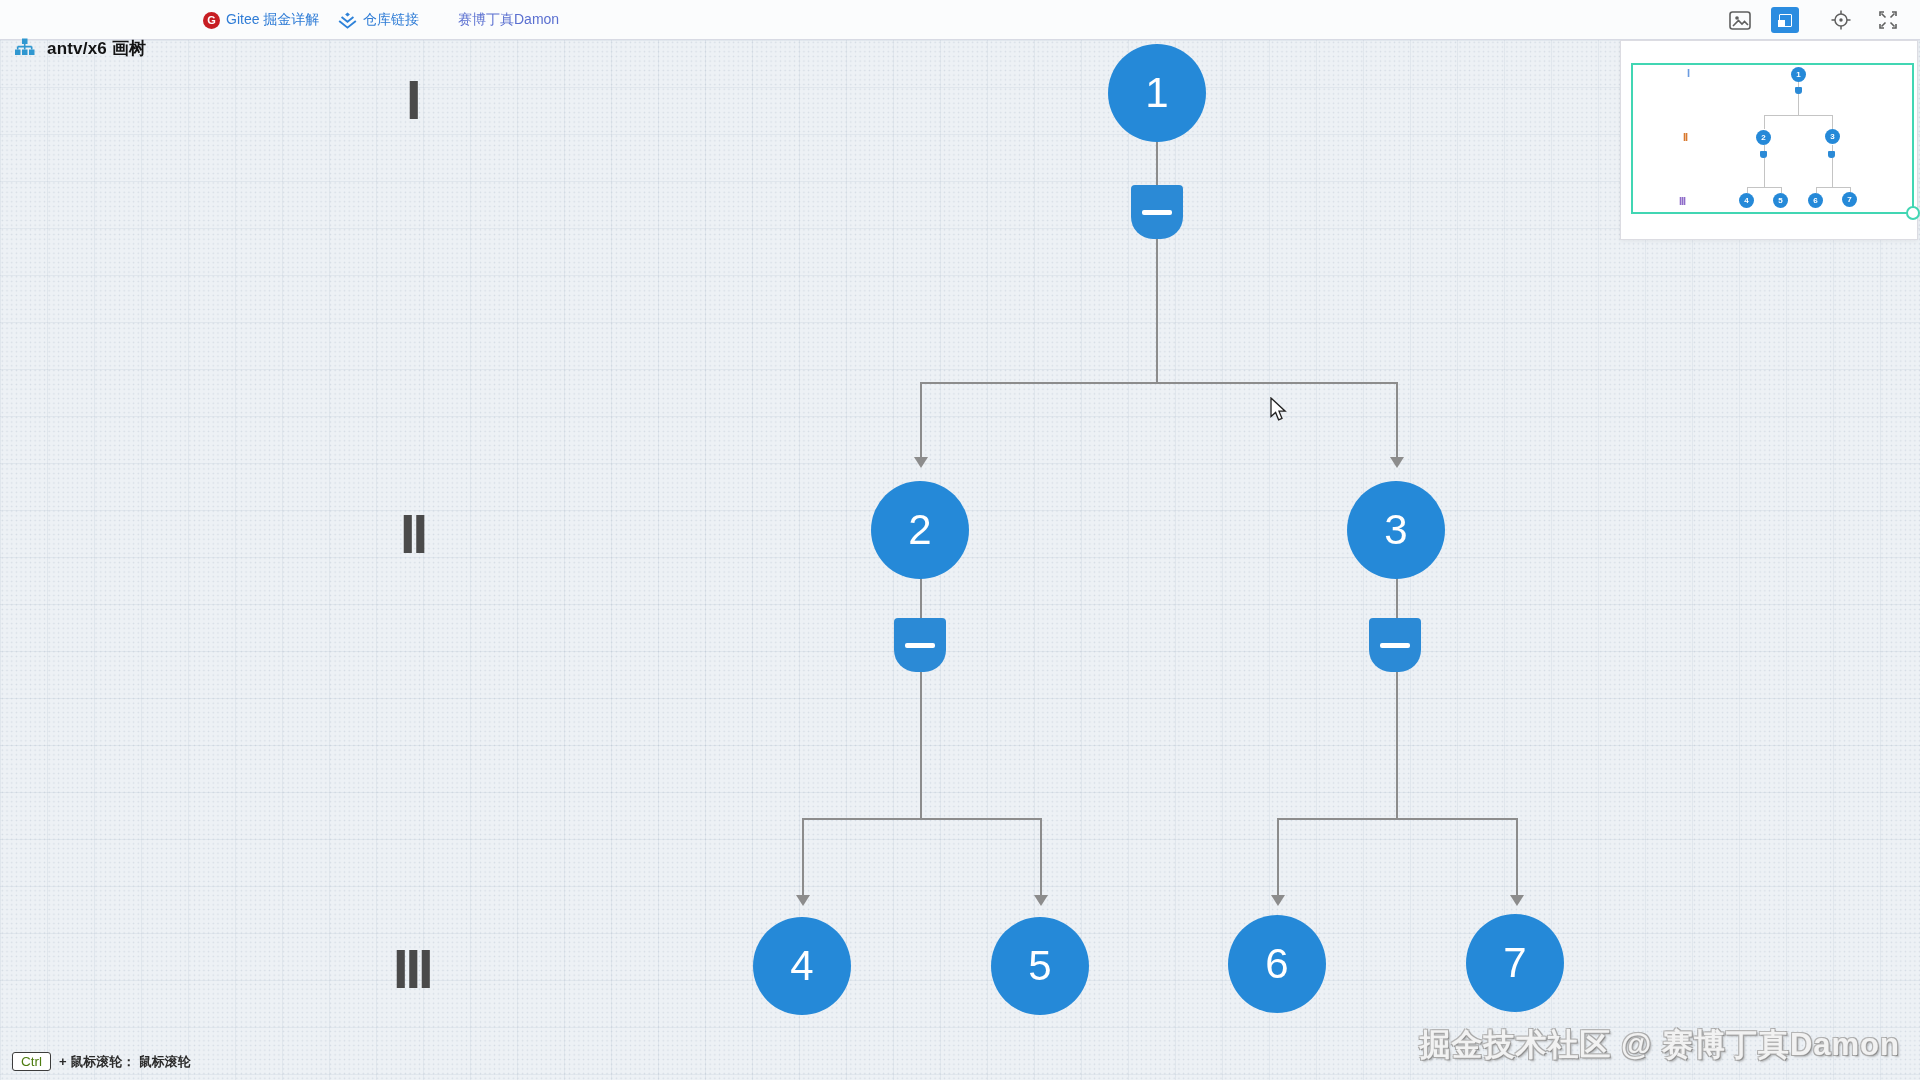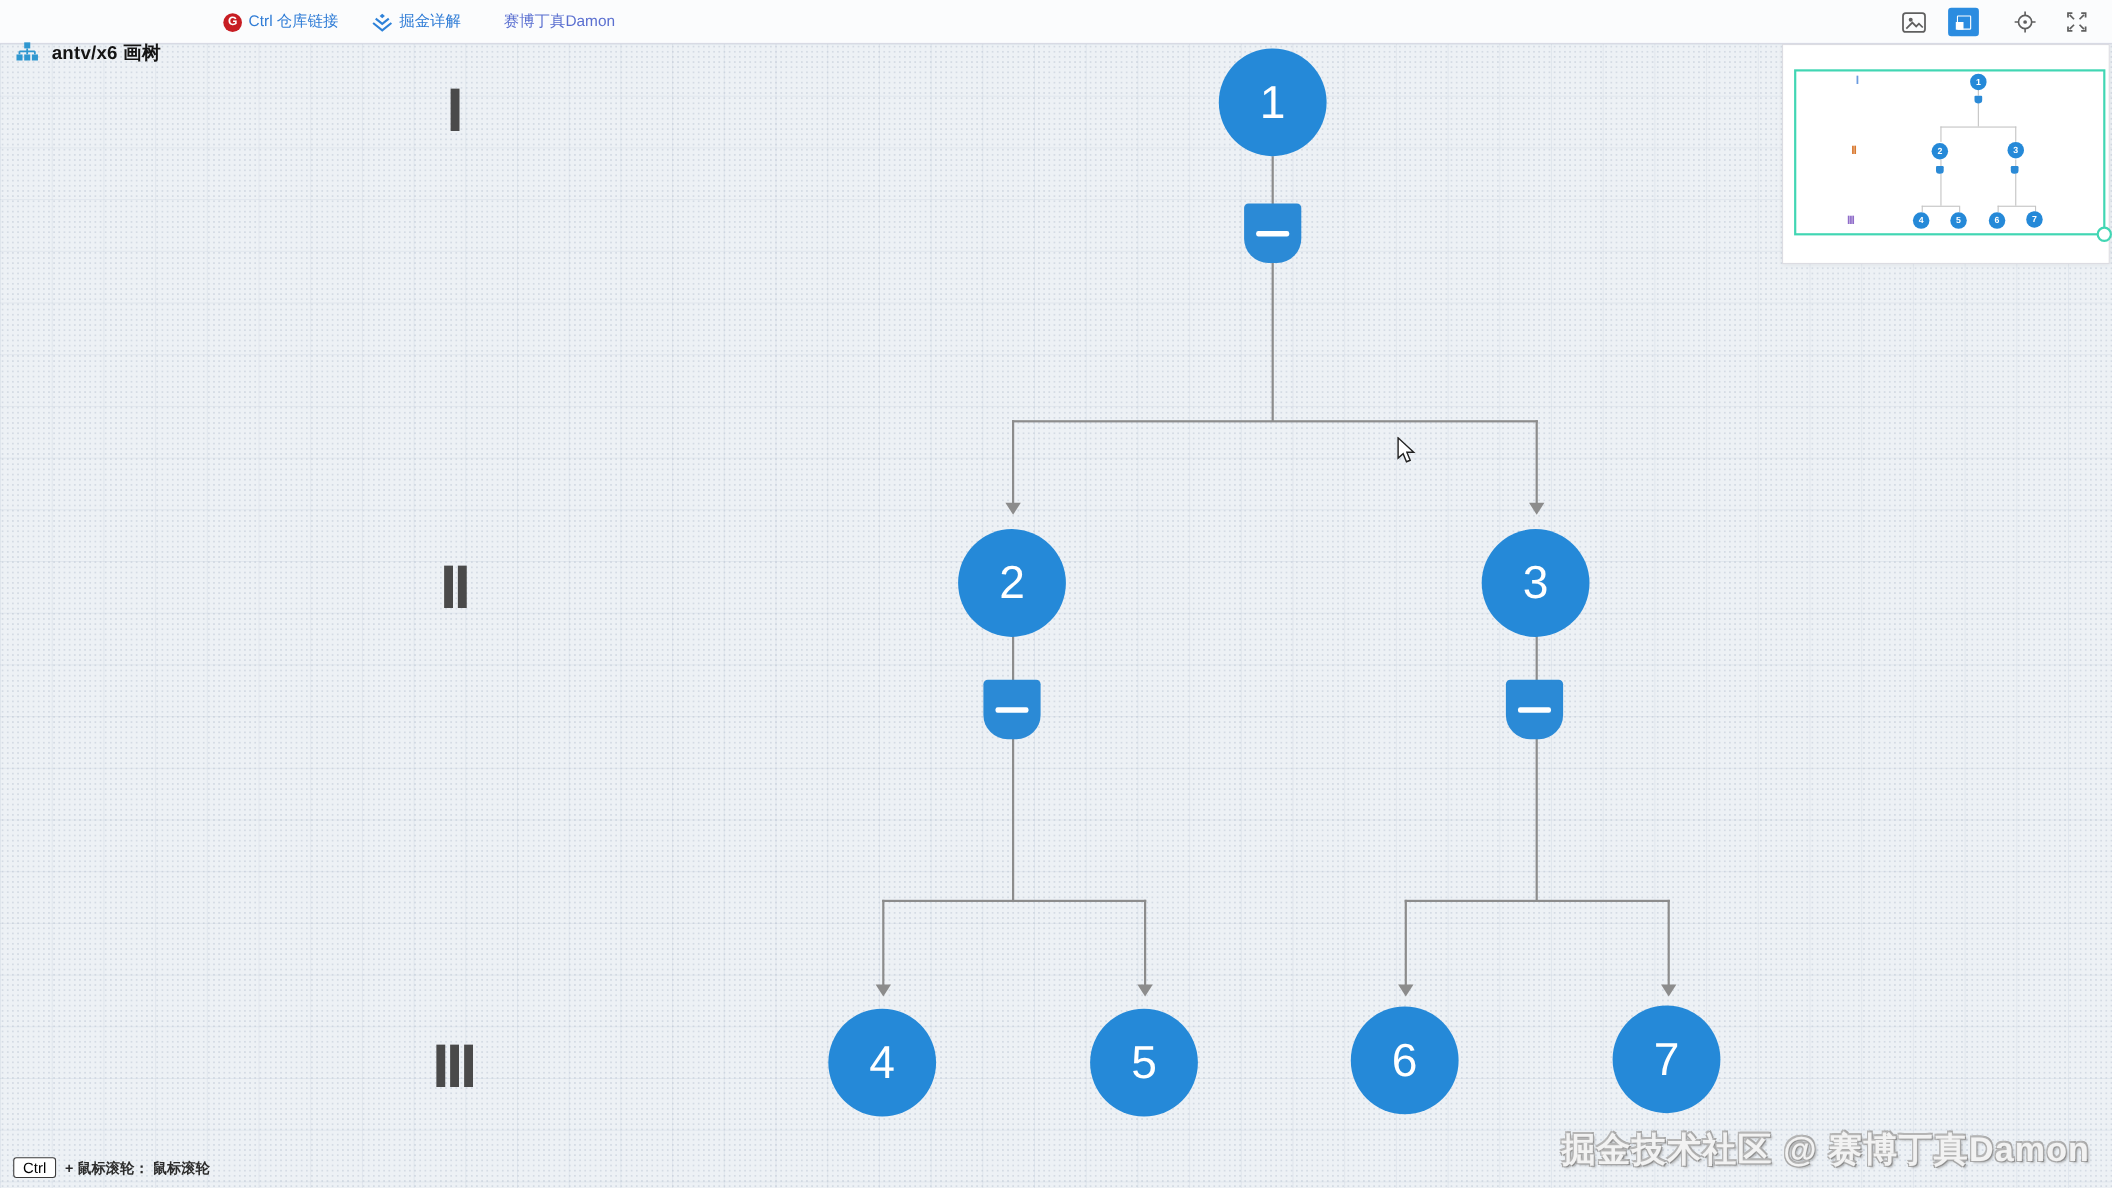--- a/index.html
+++ b/index.html
@@ -68,21 +68,21 @@
   .mm-collapse { position:absolute; width:7px; height:7px; background:#2b8ad6; border-radius:1px 1px 3px 3px; }
   .mm-ev { position:absolute; width:1px; background:#c4c4c4; }
   .mm-eh { position:absolute; height:1px; background:#c4c4c4; }
   .mm-level { position:absolute; font-size:11px; font-weight:700; letter-spacing:-1px; line-height:1; }
   .mm-l1 { left:66px; top:27px; color:#6b9be0; }
   .mm-l2 { left:62px; top:91px; color:#d9792f; }
   .mm-l3 { left:58px; top:155px; color:#8f6cc9; }
 
   
   .hint { position:absolute; left:12px; top:1012px; display:flex; align-items:center; gap:8px; z-index:10; }
-  .key-badge { border:1.5px solid #3c3c3c; border-radius:3px; background:#fff; color:#000000;
+  .key-badge { border:1.5px solid #3c3c3c; border-radius:3px; background:#fff; color:#4d7c0f;
     font-size:13.5px; padding:1px 8px; }
   .hint-text { font-size:13px; font-weight:700; color:#2b2b2b; }
 
   .watermark { position:absolute; right:20px; top:984px; font-size:31px; font-weight:700;
     color:#f2f2f2; z-index:8; letter-spacing:1px;
     text-shadow:-1px -1px 0 #b5b5b5, 1px -1px 0 #a8a8a8, -1px 1px 0 #a8a8a8,
                 1px 1px 0 #8f8f8f, 2px 2px 2px rgba(110,110,110,.45);text-align:right; }
 
   .cursor { position:absolute; left:1270px; top:357px; z-index:60; pointer-events:none; }
 </style>
@@ -98,30 +98,30 @@
         <path d="M10.7 6 V8.6 M3.7 8.6 H17.7 M3.7 8.6 V11.4 M10.7 8.6 V11.4 M17.7 8.6 V11.4" stroke="#2f97d0" stroke-width="1.6" fill="none"></path>
         <rect x="1" y="11.5" width="5.5" height="5.5" fill="#2f97d0"></rect>
         <rect x="8" y="11.5" width="5.5" height="5.5" fill="#2f97d0"></rect>
         <rect x="15" y="11.5" width="5.5" height="5.5" fill="#2f97d0"></rect>
       </svg>
       <span class="brand-title">antv/x6 画树</span>
     </div>
 
     <a class="nav-link gitee">
       <span class="gitee-badge">G</span>
-      <span>Ctrl 仓库链接</span>
+      <span>Gitee 掘金详解</span>
     </a>
 
     <a class="nav-link juejin">
       <svg width="19" height="17" viewBox="0 0 24 21">
         <path d="M12 0.5 L15 3 L12 5.5 L9 3 Z" fill="#2e82d9"></path>
         <path d="M4.5 6 L12 12 L19.5 6" stroke="#2e82d9" stroke-width="2.4" fill="none"></path>
         <path d="M1.5 11 L12 19.5 L22.5 11" stroke="#2e82d9" stroke-width="2.4" fill="none"></path>
       </svg>
-      <span>掘金详解</span>
+      <span>仓库链接</span>
     </a>
 
     <a class="nav-link damon">
       <span>赛博丁真Damon</span>
     </a>
 
     <div class="toolbtn" style="left:1726px">
       <svg width="22" height="19" viewBox="0 0 22 19">
         <rect x="1" y="1" width="20" height="17" rx="2.5" fill="none" stroke="#5f5f5f" stroke-width="1.6"></rect>
         <circle cx="8" cy="7" r="1.8" fill="#5f5f5f"></circle>

